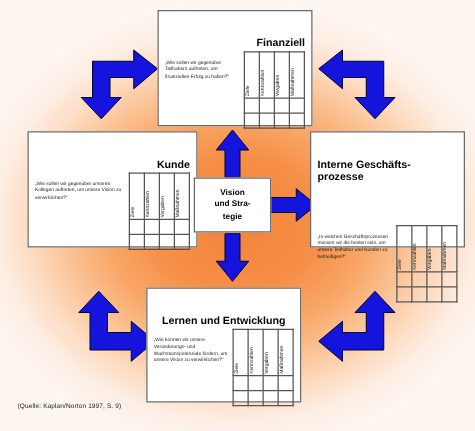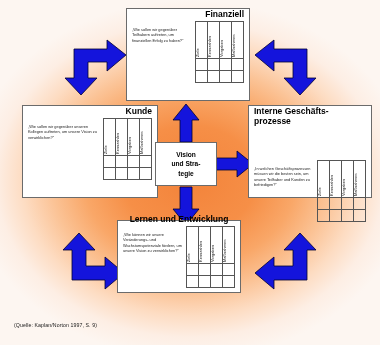--- a/index.html
+++ b/index.html
@@ -23,21 +23,21 @@
         #fdf6f1 100%);
     overflow:hidden;
   }
 
   
   .card{
     position:absolute;
     background:#ffffff;
     border:1px solid #6b6b6b;
     box-sizing:border-box;
-    padding:0 5px 4px 5px;
+    padding:20px 5px 4px 5px;
     display:flex;
     flex-direction:column;
   }
   .card-title{
     font-size:8.5px;
     font-weight:bold;
     color:#000;
     line-height:10px;
     margin-bottom:2px;
     white-space:pre-line;
@@ -261,21 +261,21 @@
           <td class="rcell"></td>
               <td class="rcell"></td>
               <td class="rcell"></td>
               <td class="rcell"></td>
         </tr>
       </tbody>
         </table>
     </div>
   </div>
 
-  <div class="card" style="left:117px;top:220px;width:124px;height:73px;justify-content:flex-end;">
+  <div class="card" style="left:117px;top:230px;width:124px;height:92px;">
     <div class="card-title t-center">Lernen und Entwicklung</div>
     <div class="card-body">
       <div class="question">„Wie können wir unsere Veränderungs- und Wachstumspotenziale fördern, um unsere Vision zu verwirklichen?"</div>
       <table class="bsc">
         <tbody>
             <tr>
           <td class="hcell">
                 <span>Ziele</span>
               </td>
           <td class="hcell">

